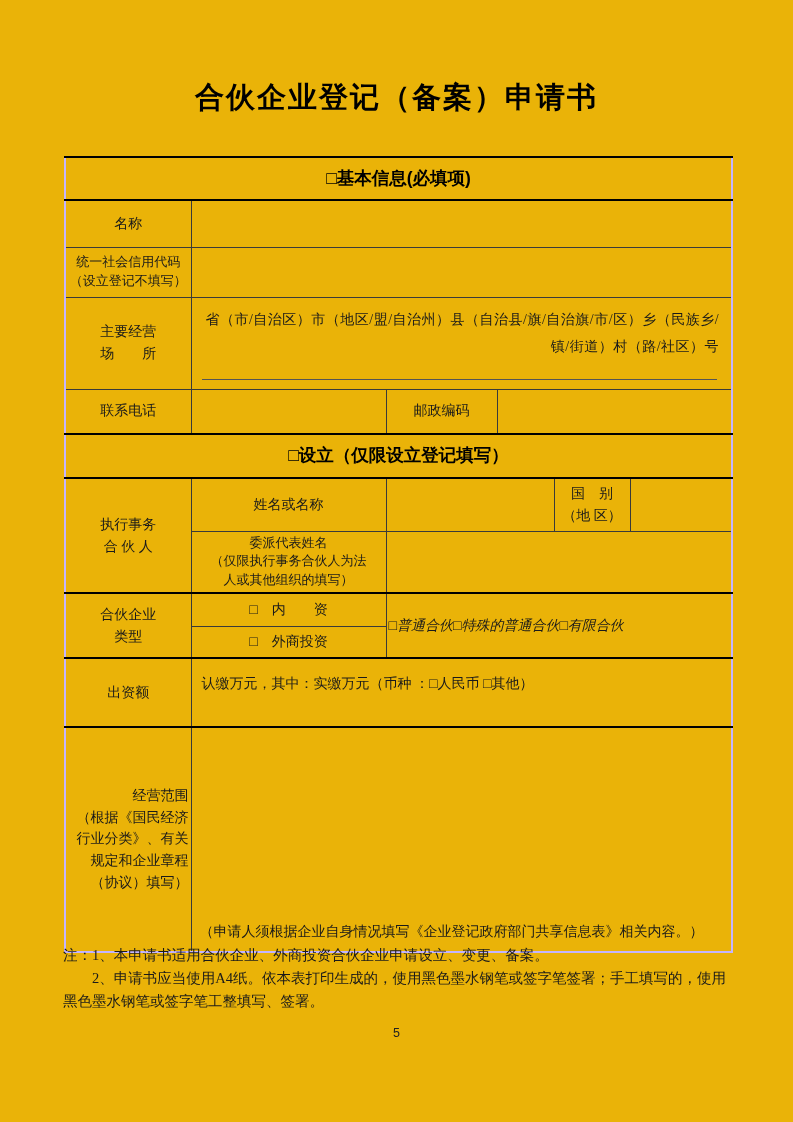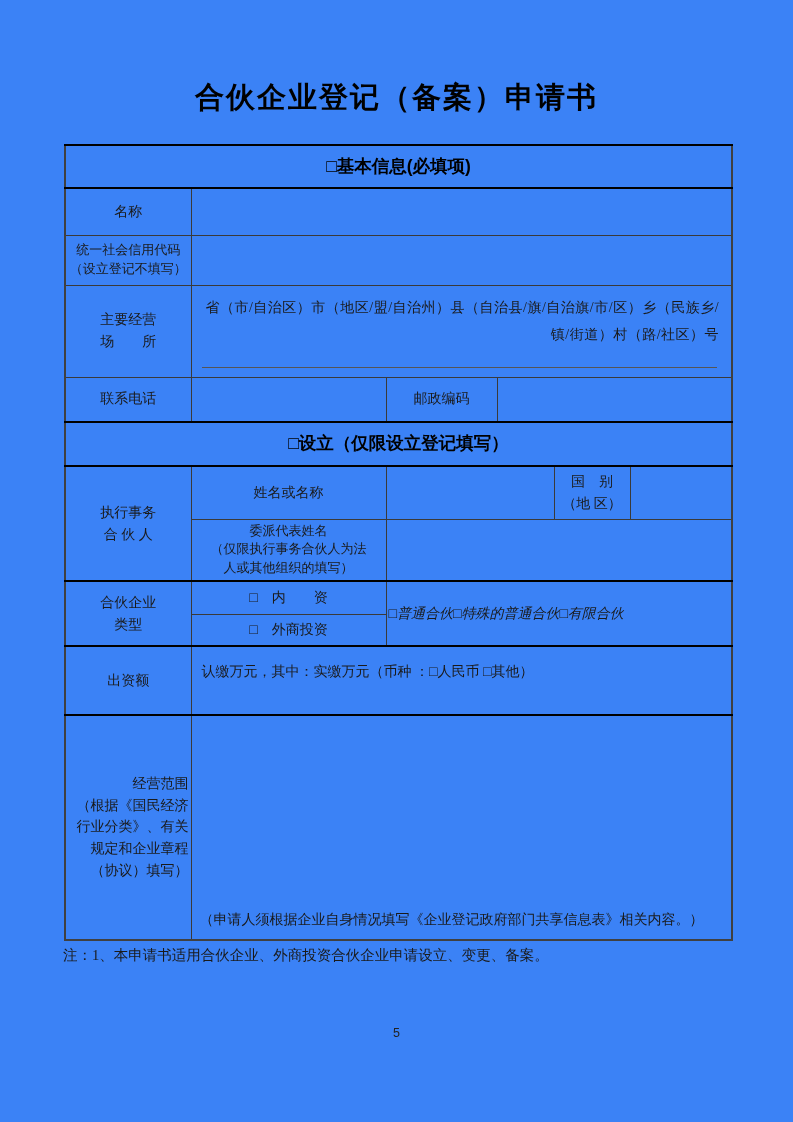--- a/index.html
+++ b/index.html
@@ -1,33 +1,33 @@
 <!DOCTYPE html>
 <html><head>
 <meta charset="utf-8">
 <style>
   html,body{margin:0;padding:0;background:#e8e8e8;}
   .page{
     position:relative;
     width:793px;height:1122px;
-    background:#3b82f6;
+    background:#eab308;
     font-family:"Liberation Serif","DejaVu Serif",serif;
     color:#111;
     overflow:hidden;
   }
   .doc-title{
     position:absolute;top:78px;left:0;width:100%;
     text-align:center;
     font-family:"Liberation Sans","DejaVu Sans",sans-serif;
     font-weight:bold;font-size:29px;letter-spacing:2px;color:#000;
   }
   table.form-table{
-    position:absolute;left:64px;top:144px;width:667px;
+    position:absolute;left:64px;top:156px;width:667px;
     border-collapse:collapse;table-layout:fixed;
-    border:2px solid #404040;
+    border:2px solid #c4b5fd;
   }
   td{
     border:1px solid #3a3a3a;
     font-size:14px;line-height:1.55;
     text-align:center;vertical-align:middle;
     padding:2px 4px;color:#1a1a1a;
     overflow:hidden;
   }
   td.section-td{
     font-family:"Liberation Sans","DejaVu Sans",sans-serif;
@@ -162,17 +162,18 @@
       <td colspan="5" class="scope-cell">
         <span></span>
         <div class="scope-note">（申请人须根据企业自身情况填写《企业登记政府部门共享信息表》相关内容。）</div>
       </td>
     </tr>
   </tbody>
     </table>
 
   <div class="notes">
     <p>注：1、本申请书适用合伙企业、外商投资合伙企业申请设立、变更、备案。</p>
+    <p class="indent">2、申请书应当使用A4纸。依本表打印生成的，使用黑色墨水钢笔或签字笔签署；手工填写的，使用黑色墨水钢笔或签字笔工整填写、签署。</p>
   </div>
 
   <div class="page-number">5</div>
 
 </div>
 
 </body></html>

